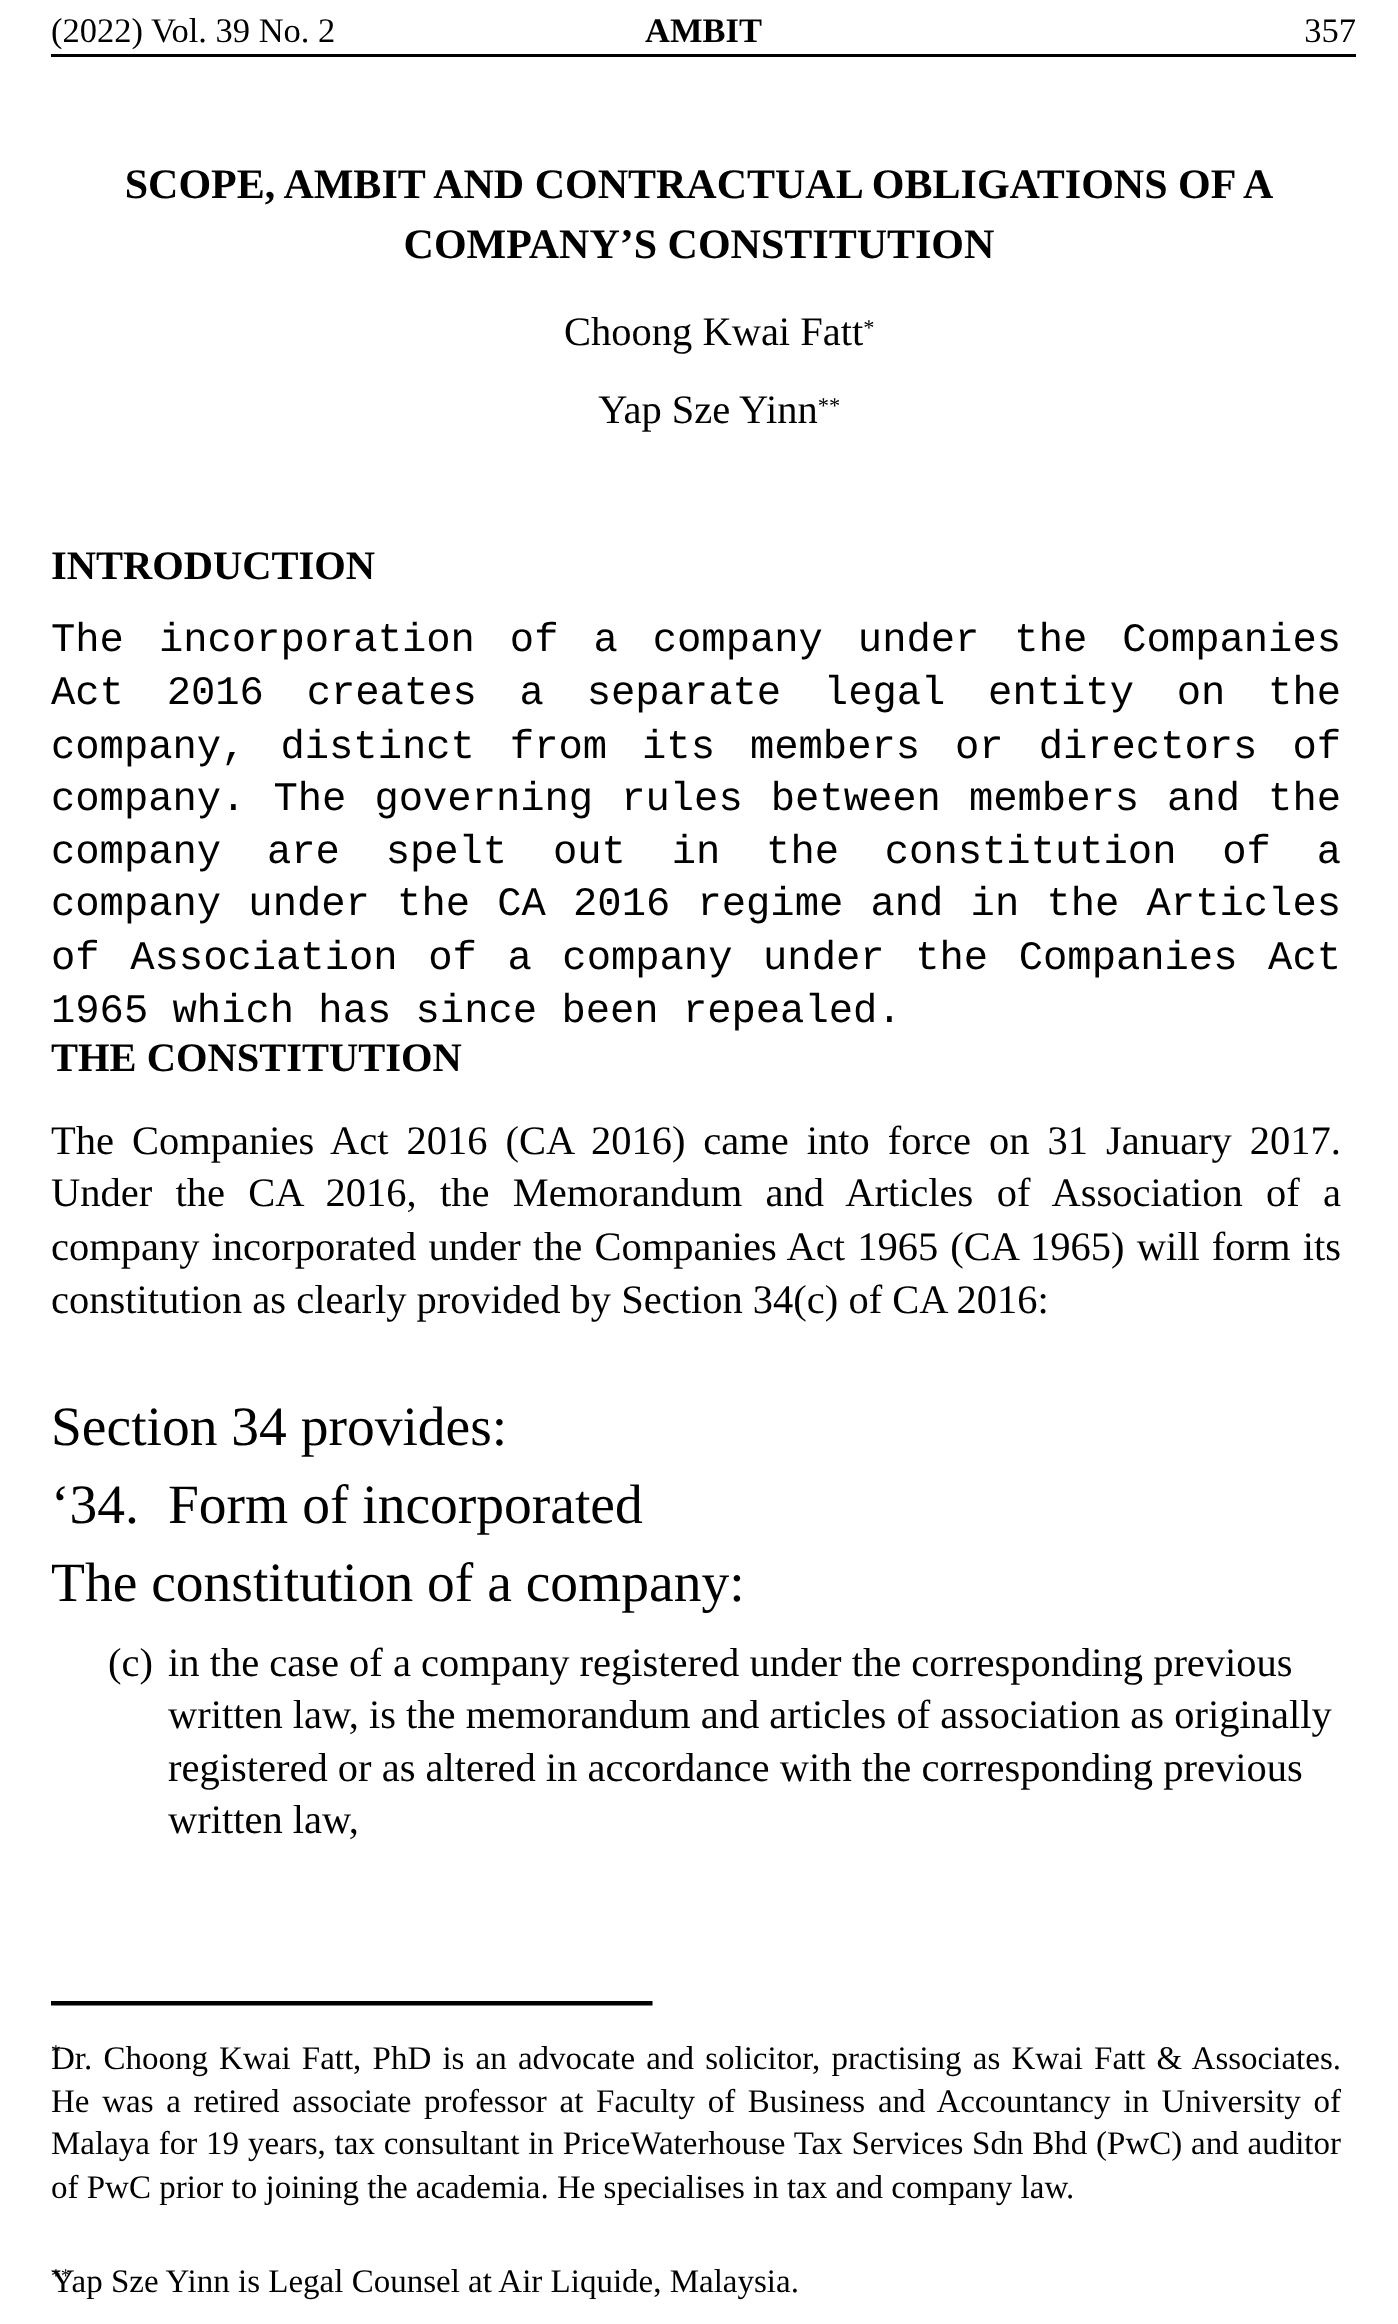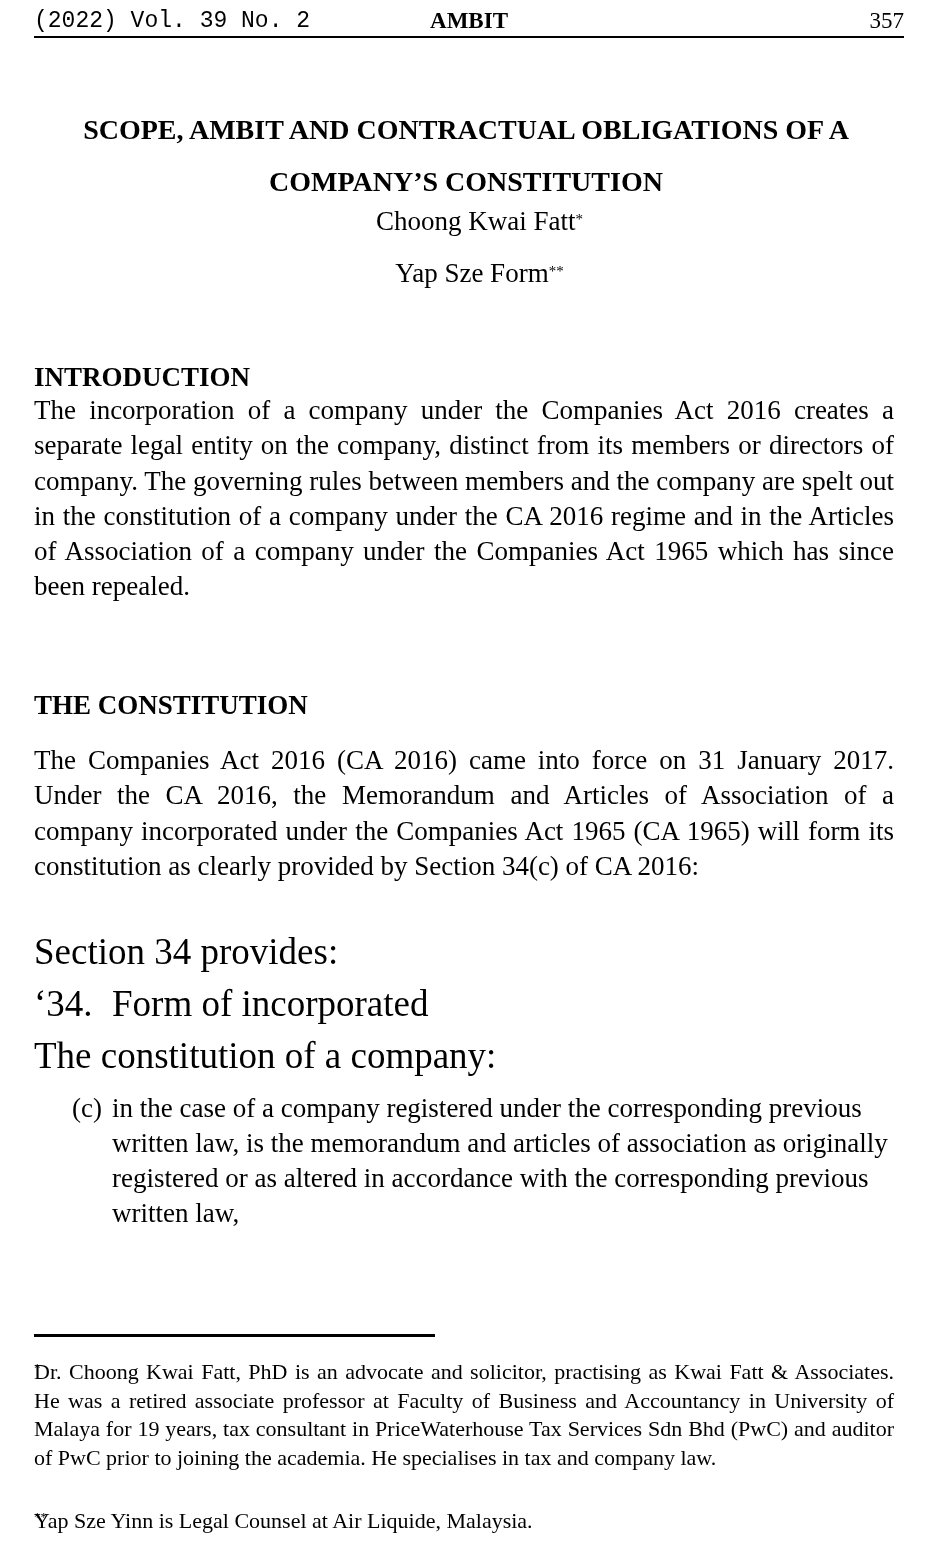--- a/index.html
+++ b/index.html
@@ -5,47 +5,47 @@
   html, body { margin: 0; padding: 0; background: #ffffff; }
   body {
     width: 932px; height: 1549px; position: relative; overflow: hidden;
     font-family: "Liberation Serif", "DejaVu Serif", serif; color: #000;
   }
   .running-head {
     position: absolute; left: 34px; right: 28px; top: 6px; height: 30px;
     border-bottom: 2px solid #000;
     font-size: 23px; line-height: 30px;
   }
-  .rh-left { position: absolute; left: 0; top: 0; font-family: Liberation Mono, monospace; }
+  .rh-left { position: absolute; left: 0; top: 0; }
   .rh-center { position: absolute; left: 0; right: 0; top: 0; text-align: center; font-weight: bold; }
   .rh-right { position: absolute; right: 0; top: 0; }
 
   .title {
     position: absolute; left: 20px; right: 20px; top: 104px;
-    text-align: center; font-weight: bold; font-size: 28px; line-height: 52px;
+    text-align: center; font-weight: bold; font-size: 28px; line-height: 40px;
   }
   .author {
     position: absolute; left: 0; right: 0; text-align: center;
     font-size: 27px; line-height: 34px; padding-left: 27px;
   }
   .author sup { font-size: 15px; vertical-align: top; position: relative; top: -2px; }
   .author-1 { top: 204px; }
   .author-2 { top: 256px; }
 
   .heading {
     position: absolute; left: 34px; font-weight: bold; font-size: 27px; line-height: 34px;
   }
   .h-intro { top: 360px; }
   .h-const { top: 688px; }
 
   .para {
     position: absolute; left: 34px; width: 860px;
     font-size: 27px; line-height: 35.3px; text-align: justify;
   }
-  .para-intro { top: 393px; }
+  .para-intro { top: 411px; font-family: Liberation Mono, monospace; }
   .para-const { top: 743px; }
 
   .line {
     position: absolute; left: 34px; font-size: 37px; line-height: 34px;
   }
   .l-sec { top: 935px; }
   .l-form { top: 987px; }
   .l-form .num { display: inline-block; width: 78px; }
   .l-constof { top: 1039px; }
 
@@ -75,21 +75,21 @@
   <span class="rh-center">AMBIT</span>
   <span class="rh-right">357</span>
 </div>
 
 <div class="title">SCOPE, AMBIT AND CONTRACTUAL OBLIGATIONS OF A COMPANY’S CONSTITUTION</div>
 
 <div class="author author-1">
   <span>Choong Kwai Fatt</span><sup>*</sup>
 </div>
 <div class="author author-2">
-  <span>Yap Sze Form</span><sup>**</sup>
+  <span>Yap Sze Yinn</span><sup>**</sup>
 </div>
 
 <div class="heading h-intro">INTRODUCTION</div>
 <div class="para para-intro">The incorporation of a company under the Companies Act 2016 creates a separate legal entity on the company, distinct from its members or directors of company. The governing rules between members and the company are spelt out in the constitution of a company under the CA 2016 regime and in the Articles of Association of a company under the Companies Act 1965 which has since been repealed.</div>
 
 <div class="heading h-const">THE CONSTITUTION</div>
 <div class="para para-const">The Companies Act 2016 (CA 2016) came into force on 31 January 2017. Under the CA 2016, the Memorandum and Articles of Association of a company incorporated under the Companies Act 1965 (CA 1965) will form its constitution as clearly provided by Section 34(c) of CA 2016:</div>
 
 <div class="line l-sec">Section 34 provides:</div>
 <div class="line l-form">

